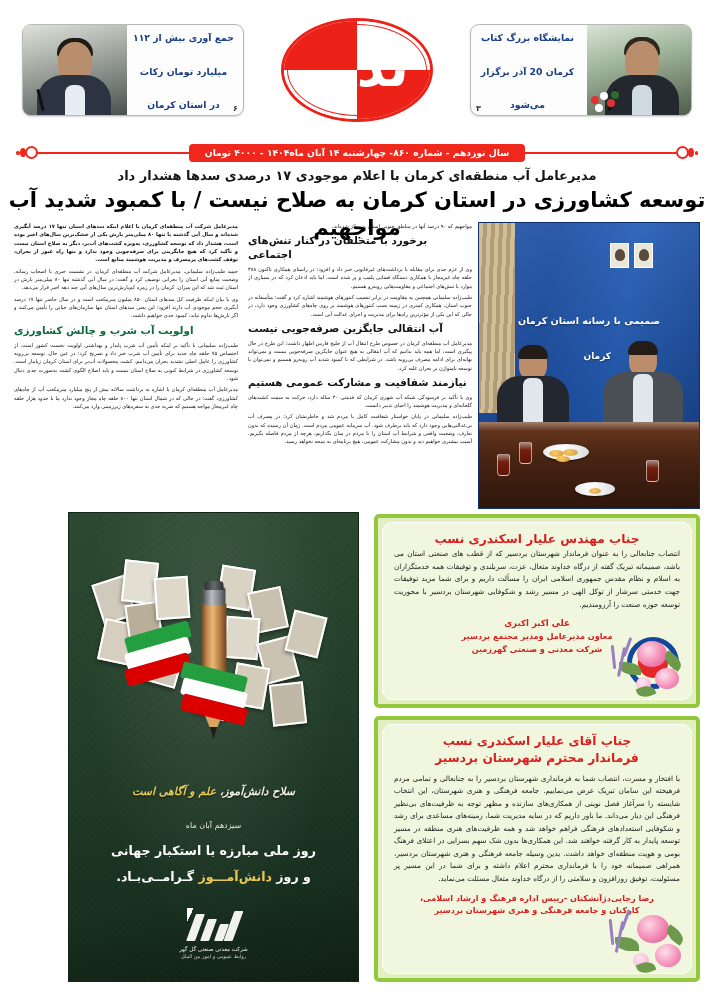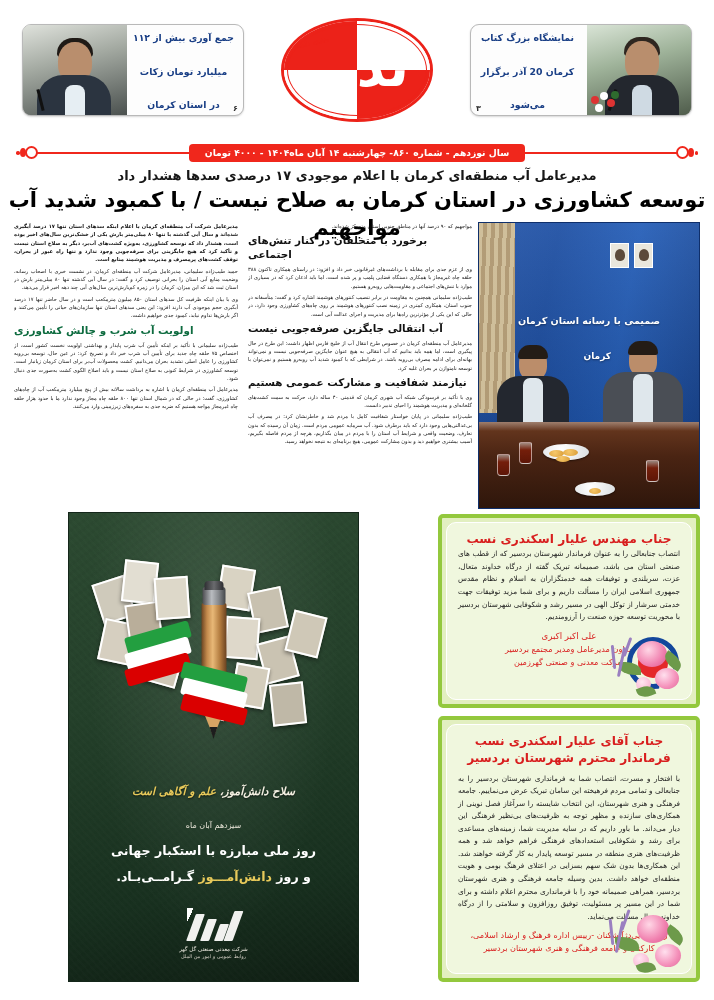--- a/index.html
+++ b/index.html
@@ -347,21 +347,21 @@
       linear-gradient(115deg,#ffffff 0 6px, transparent 6px 12px) 0 0/100% 100% no-repeat;
     position:relative;
   }
   .as-logo .mark i {
     position:absolute; display:block; background:#f1f1ef; border-radius:1px;
   }
   .as-logo .t1 { color:#e9e6dc; font-size:5.6px; line-height:1.5; }
   .as-logo .t2 { color:#cfcbc0; font-size:5px; line-height:1.5; }
 
   .ad-green {
-    position:absolute; right:14px; width:262px;
+    position:absolute; right:14px; width:326px;
     background:#e2efc0;
     border: 4px solid #93c83d;
     border-radius: 5px;
     overflow:hidden;
   }
   .ad-green.g1 { top:514px; height:194px; }
   .ad-green.g2 { top:716px; height:266px; }
   .ad-inner {
     position:absolute; inset:4px;
     background:#f0f7de;
@@ -374,21 +374,21 @@
     text-align:center; color:#d81e1e; font-size:12.2px; font-weight:700; line-height:1.42;
   }
   .ag-h2 {
     text-align:center; color:#d81e1e; font-size:12.2px; font-weight:700; line-height:1.42;
     margin-bottom:5px;
   }
   .ag-body {
     color:#1b1b1b; font-size:7.3px; line-height:1.72; text-align:justify;
   }
   .ag-sign {
-    text-align:center; color:#d81e1e; font-size:8.1px; font-weight:400; line-height:1.56;
+    text-align:center; color:#d81e1e; font-size:8.1px; font-weight:700; line-height:1.56;
     margin-top:6px;
   }
   .ag-sign .nm { font-size:8.6px; }
   .ad-flowers {
     position:absolute; bottom:2px; right:6px; width:96px; height:76px; pointer-events:none;
   }
   .fl { position:absolute; border-radius:50%; }
   .lv { position:absolute; border-radius:0 70% 0 70%; background:#6d9a4a; }
   .lav { position:absolute; width:3px; border-radius:2px; background:#9a7fc0; }
   .ad-logo-circle {

